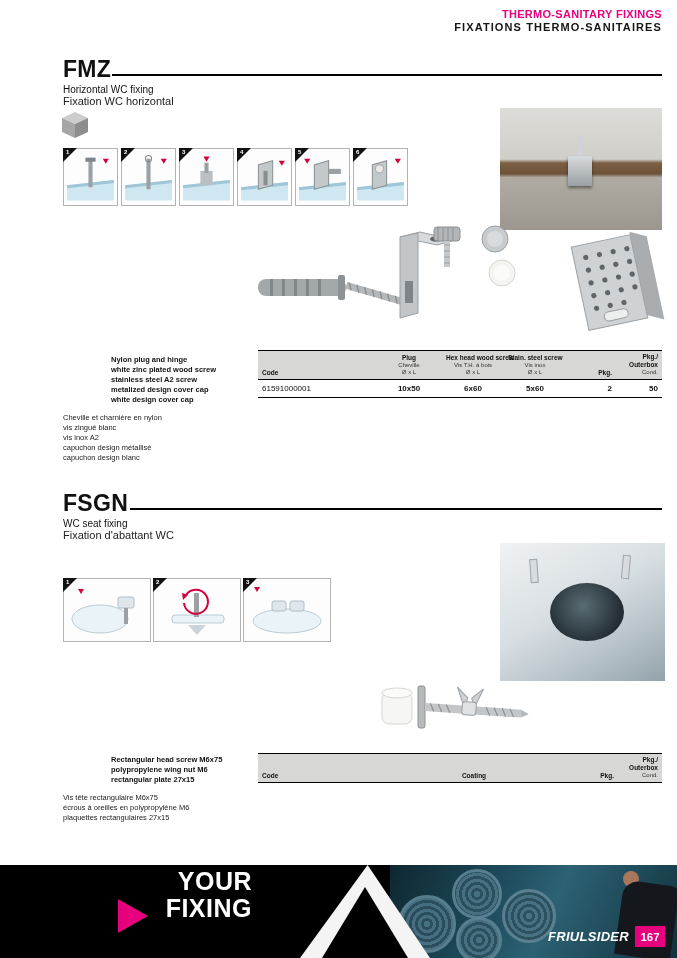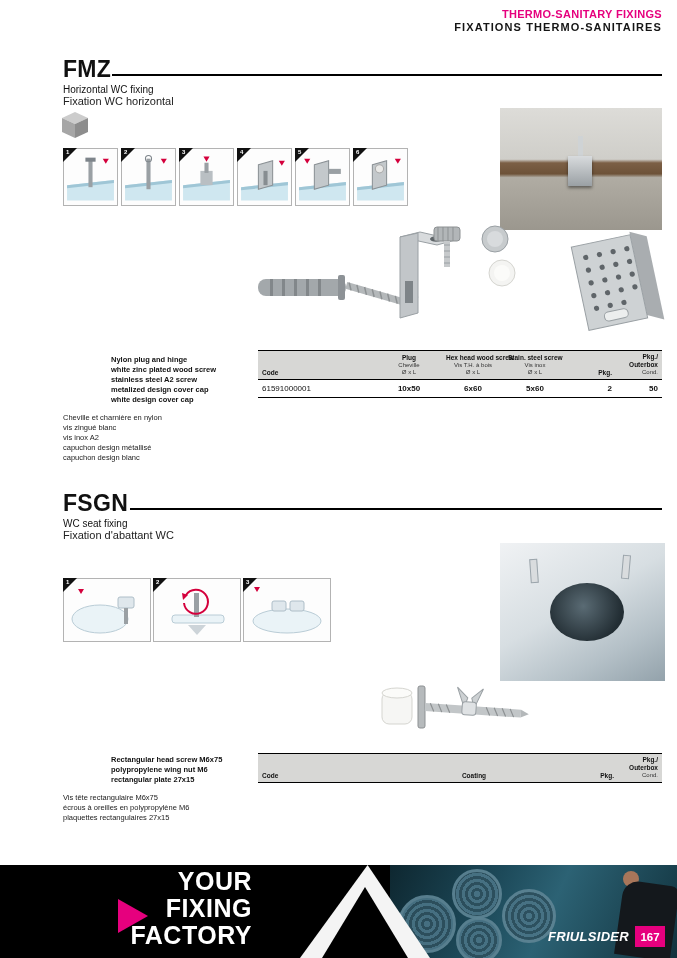--- a/index.html
+++ b/index.html
@@ -413,19 +413,18 @@
         <div class="person-head"></div>
         <div class="person-body"></div>
       </div>
     </div>
     <div class="wedge-outer"></div>
     <div class="wedge-inner"></div>
     <div class="accent-tri"></div>
     <div class="tagline">
       <div>YOUR</div>
       <div>FIXING</div>
-      <div>FACTORY</div>
     </div>
     <div class="brand">FRIULSIDER</div>
     <div class="page-num">167</div>
   </div>
 
 </div>
 
 </body></html>

